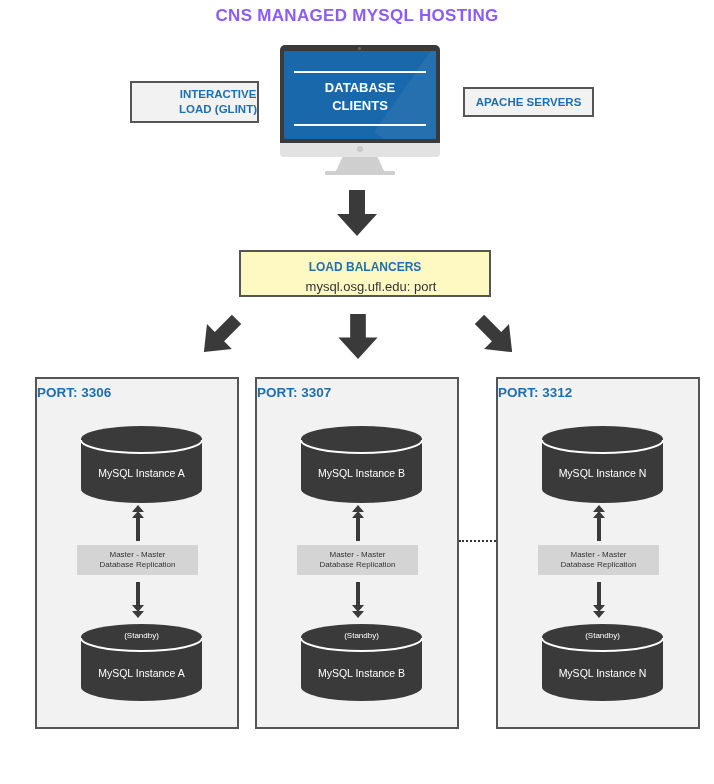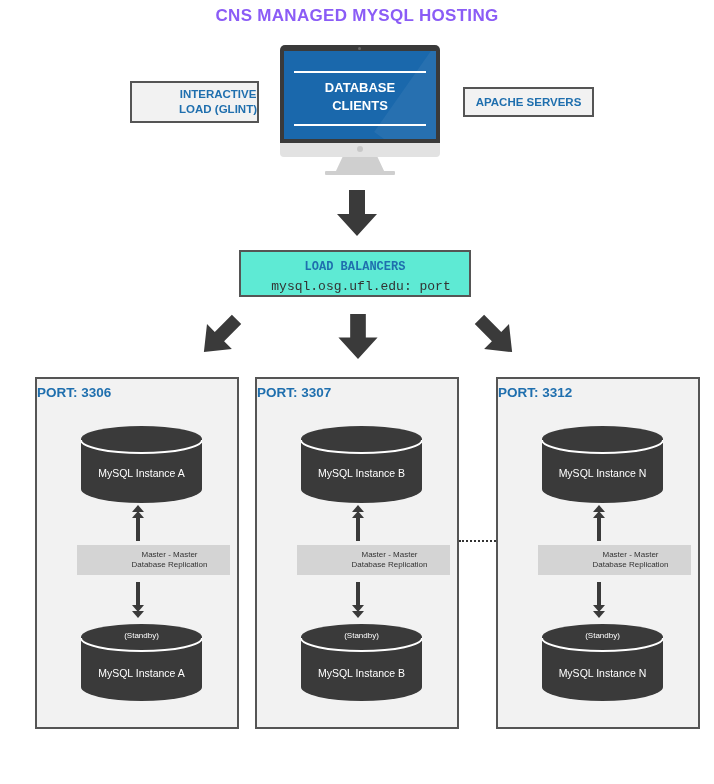--- a/index.html
+++ b/index.html
@@ -16,35 +16,35 @@
   .screen { left: 4px; top: 6px; width: 152px; height: 88px; background: #1a68ac; overflow: hidden; }
   .screen-shine { right: -30px; top: -20px; width: 60px; height: 130px; background: rgba(255,255,255,0.06); transform: rotate(35deg); }
   .screen-line { left: 10px; width: 132px; height: 2px; background: #ffffff; }
   .screen-text { left: 0; width: 152px; top: 28px; text-align: center; color: #ffffff;
                  font-weight: bold; font-size: 13px; line-height: 18px; }
   .chin { left: 0; top: 98px; width: 160px; height: 14px; background: #e2e2e2; border-radius: 0 0 4px 4px; }
   .chin-dot { left: 77px; top: 101px; width: 6px; height: 6px; border-radius: 50%; background: #c8c8c8; }
   .stand { left: 55px; top: 112px; width: 50px; height: 16px; background: #cfcfcf;
            clip-path: polygon(15% 0, 85% 0, 100% 100%, 0 100%); }
   .stand-base { left: 45px; top: 126px; width: 70px; height: 4px; background: #cfcfcf; border-radius: 1px; }
-  .lb-box { left: 239px; top: 250px; width: 232px; height: 47px; background: #5eead4;
-            border: 2px solid #555; box-sizing: border-box; text-align: center; font-family: Liberation Mono, monospace; }
+  .lb-box { left: 239px; top: 250px; width: 252px; height: 47px; background: #fef9c3;
+            border: 2px solid #555; box-sizing: border-box; text-align: center; }
   .lb-title { color: #1f6fae; font-weight: bold; font-size: 12px; margin-top: 8px; }
   .lb-sub { color: #333; font-size: 13px; margin-top: 5px; margin-left: 12px; }
   .column { top: 377px; width: 204px; height: 352px; background: #f2f2f2;
             border: 2px solid #555; box-sizing: border-box; }
   .port { left: 0; width: 100%; top: 6px; color: #1f6fae;
           font-weight: bold; font-size: 13.5px; }
   .cyl { left: 44px; width: 126px; }
   .cyl svg { display: block; }
   .cyl-label { left: 0; width: 121px; text-align: center; color: #ffffff; font-size: 10.5px; }
   .cyl-standby { left: 0; width: 121px; text-align: center; color: #ffffff; font-size: 8px; }
   .repl { left: 40px; top: 166px; width: 121px; height: 30px; background: #d4d4d4;
           text-align: center; color: #333; font-size: 8px; line-height: 10px;
-          display: flex; flex-direction: column; justify-content: center; padding-left: 32px; }
+          display: flex; flex-direction: column; justify-content: center; }
   .vert-arrow { left: 94px; width: 14px; height: 36px; }
   .dotted { left: 459px; top: 540px; width: 37px; height: 0; border-top: 2px dotted #333; }
 </style>
 </head>
 <body>
 
 <div class="abs title">CNS MANAGED MYSQL HOSTING</div>
 
 <div class="abs side-box" style="left:130px;top:81px;width:129px;height:42px;justify-content:flex-end;">
   <div>

